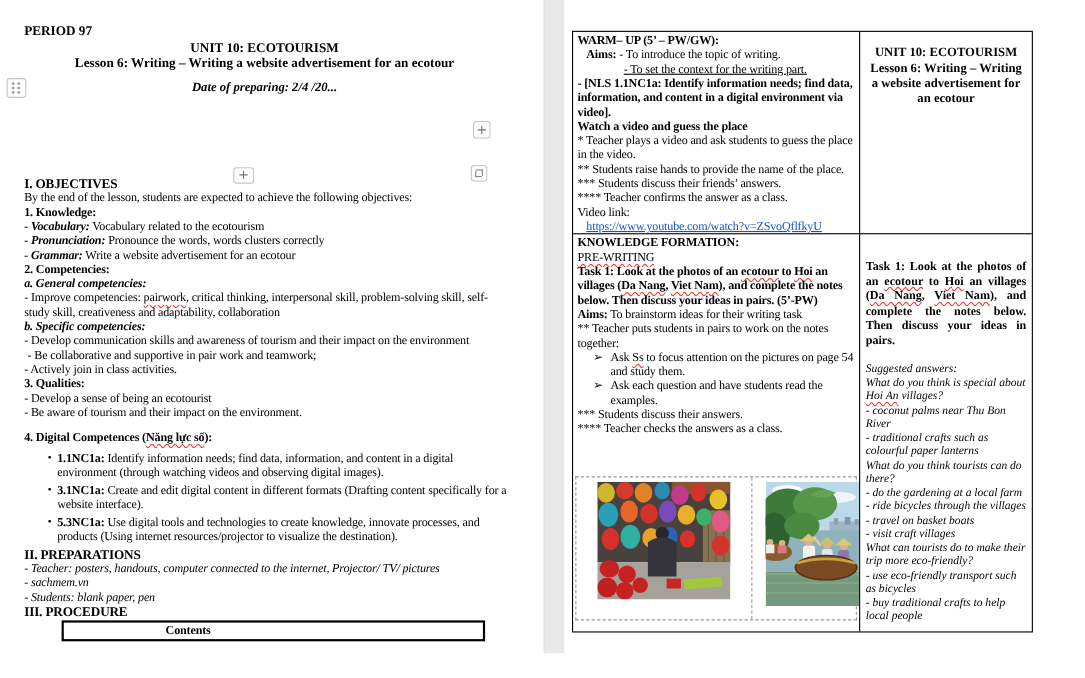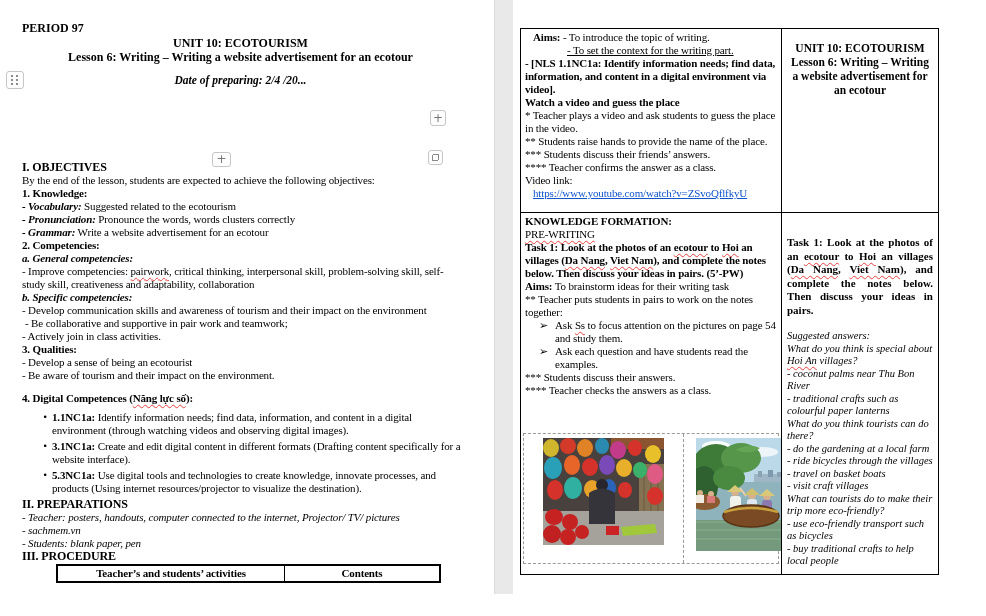--- a/index.html
+++ b/index.html
@@ -93,21 +93,21 @@
       <div>UNIT 10: ECOTOURISM</div>
       <div>Lesson 6:  Writing – Writing a website advertisement for an ecotour</div>
     </div>
     <div class="p1-date b i center">Date of preparing: 2/4 /20...</div>
 
 
     <div class="p1-body t">
       <div class="b" style="font-size:12px">I. OBJECTIVES</div>
       <div>By the end of the lesson, students are expected to achieve the following objectives:</div>
       <div class="b">1. Knowledge:</div>
-      <div><span class="b i">- Vocabulary:</span><span> Suggested related to the ecotourism</span></div>
+      <div><span class="b i">- Vocabulary:</span><span> Vocabulary related to the ecotourism</span></div>
       <div><span class="b i">- Pronunciation:</span><span> Pronounce the words, words clusters correctly</span></div>
       <div><span class="b i">- Grammar:</span><span> Write a website advertisement for an ecotour</span></div>
       <div class="b">2. Competencies:</div>
       <div class="b i">a. General competencies:</div>
       <div><span>- Improve competencies: </span><span class="sq">pairwork</span><span>, critical thinking, interpersonal skill, problem-solving skill, self-study skill, creativeness and adaptability, collaboration</span></div>
       <div class="b i">b. Specific competencies:</div>
       <div>- Develop communication skills and awareness of tourism and their impact on the environment</div>
       <div style="padding-left:3px">- Be collaborative and supportive in pair work and teamwork;</div>
       <div>- Actively join in class activities.</div>
       <div class="b">3. Qualities:</div>
@@ -126,21 +126,20 @@
       <div class="bullet-item">
         <span class="bullet-dot">•</span>
         <span><b>5.3NC1a:</b><span> Use digital tools and technologies to create knowledge, innovate processes, and products (Using internet resources/projector to visualize the destination).</span></span>
       </div>
       <div class="b" style="font-size:12px">II. PREPARATIONS</div>
       <div class="i">- Teacher: posters, handouts, computer connected to the internet, Projector/ TV/ pictures</div>
       <div class="i">- sachmem.vn</div>
       <div class="i">- Students: blank paper, pen</div>
       <div class="b" style="font-size:12px">III. PROCEDURE</div>
       <div class="proc-table">
-        <div>Teacher’s and students’ activities</div>
         <div>Contents</div>
       </div>
     </div>
 
     <div class="widget move-handle" title="">
       <i></i>
         <i></i>
         <i></i>
         <i></i>
         <i></i>
@@ -151,20 +150,21 @@
     <div class="widget resize">
         <span class="c1"></span>
         <span class="c2"></span>
       </div>
   </div>
 
   <div class="page page-right">
     <div class="p2-table">
       <div class="p2-row row1">
         <div class="cell warmup-cell t">
+          <div class="b">WARM– UP (5’ – PW/GW):</div>
           <div class="aims-ind"><span class="b">Aims:</span><span> - To introduce the topic of writing.</span></div>
           <div class="aims-ind2">- To set the context for the writing part.</div>
           <div class="b">- [NLS 1.1NC1a: Identify information needs; find data, information, and content in a digital environment via video].</div>
           <div class="b">Watch a video and guess the place</div>
           <div>* Teacher plays a video and ask students to guess the place in the video.</div>
           <div>** Students raise hands to provide the name of the place.</div>
           <div>*** Students discuss their friends’ answers.</div>
           <div>**** Teacher confirms the answer as a class.</div>
           <div>Video link:</div>
           <div class="url-ind"><span class="link">https://www.youtube.com/watch?v=ZSvoQflfkyU</span></div>

